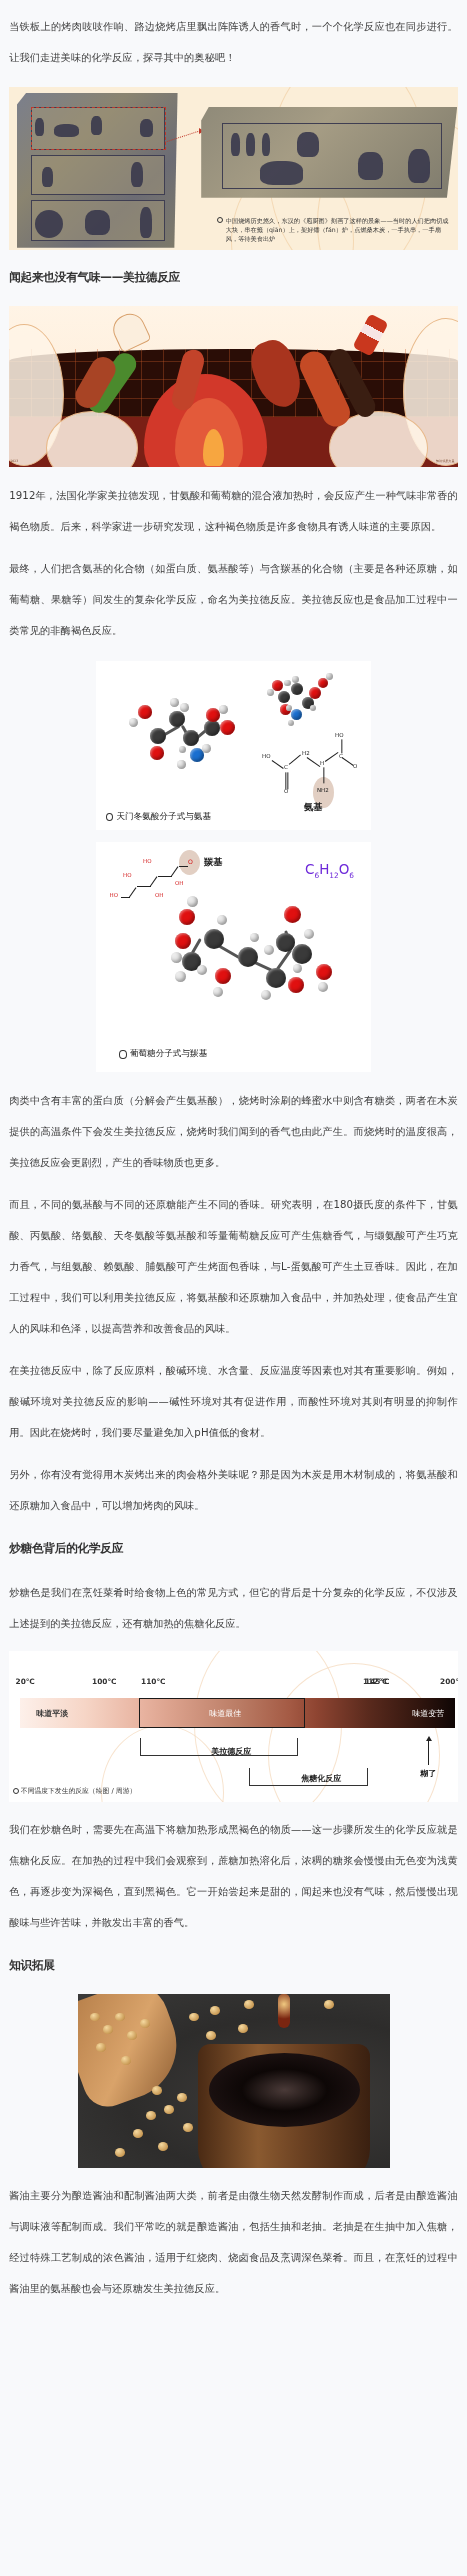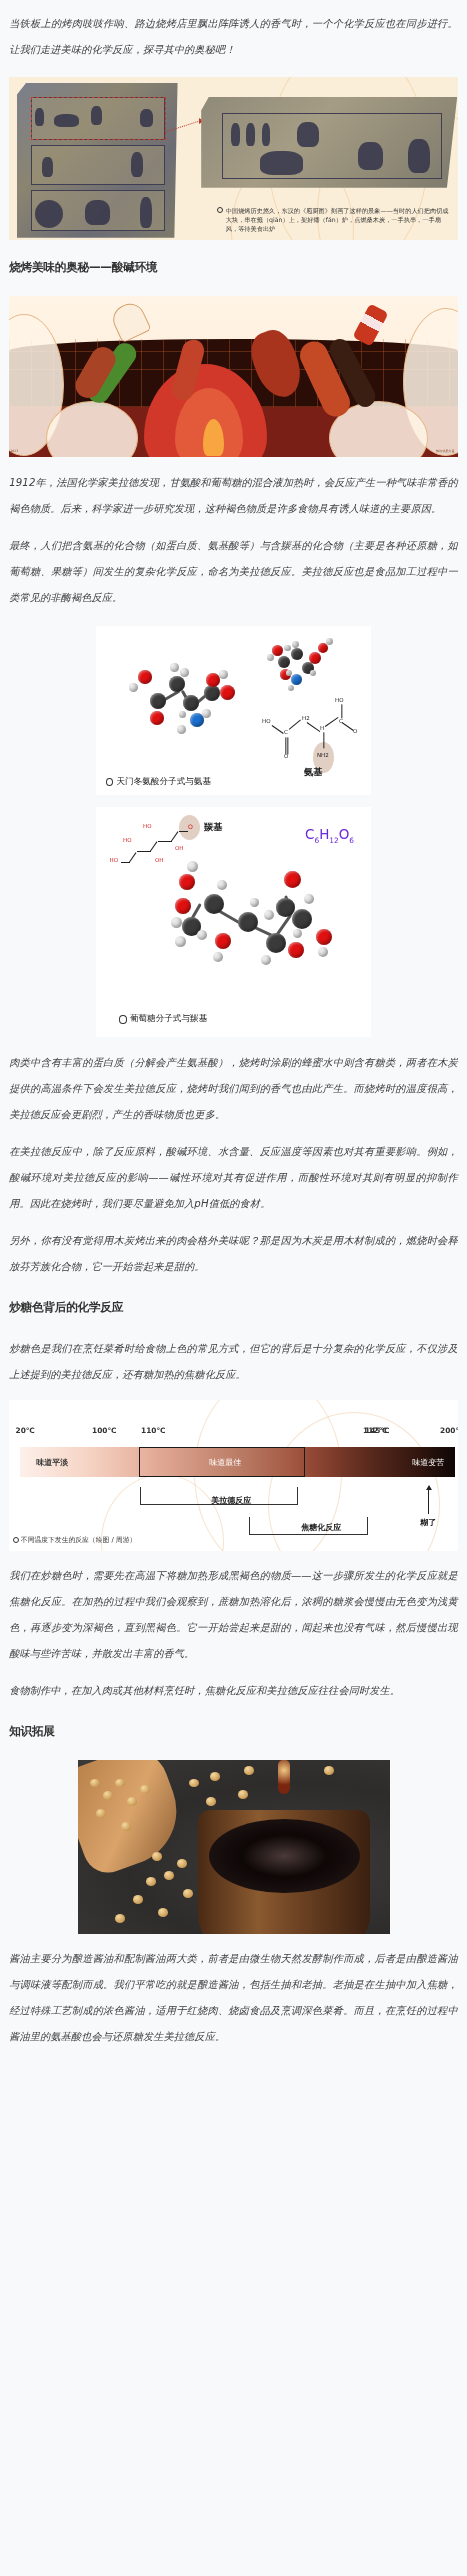--- a/index.html
+++ b/index.html
@@ -5,26 +5,25 @@
   * { box-sizing: border-box; margin: 0; padding: 0; }
   html, body { background: #f8f9fb; }
   body {
     width: 467px;
     font-family: "DejaVu Sans", "Liberation Sans", sans-serif;
     color: #3a3a3a;
   }
   .article { padding: 11px 9.2px 18.5px 9.2px; }
   .p {
     font-size: 10.2px;
-    line-height: 26px;
+    line-height: 31px;
     color: #3d3d3d;
     text-align: justify;
     margin-bottom: 11px;
     letter-spacing: 0.1px;
-    font-style: italic;
   }
   .h {
     font-size: 11.7px;
     font-weight: bold;
     color: #333;
     margin: 20px 0 21px 0;
     letter-spacing: -0.3px;
   }
   .figure { display: block; margin: 0 auto 12.3px auto; position: relative; overflow: hidden; }
 
@@ -234,21 +233,21 @@
         <span class="relief-fig" style="left:135px;top:28px;width:25px;height:28px;"></span>
         <span class="relief-fig" style="left:185px;top:25px;width:22px;height:34px;"></span>
       </div>
     </div>
     <div class="caption-relief">
       <span class="ring"></span>
       <span>中国烧烤历史悠久，东汉的《庖厨图》刻画了这样的景象——当时的人们把肉切成大块，串在籤（qiān）上，架好燔（fán）炉，点燃桑木炭，一手执串，一手扇风，等待美食出炉</span>
     </div>
   </div>
 
-  <h2 class="h">烧烤美味的奥秘——酸碱环境</h2>
+  <h2 class="h">闻起来也没有气味——美拉德反应</h2>
 
   <div class="figure fig-bbq">
     <div class="bbq-grill"></div>
     <div class="bbq-lower"></div>
     <span class="smoke" style="left:-25px;top:18.5px;width:80px;height:142px;"></span>
     <span class="smoke" style="left:394px;top:12.3px;width:86px;height:148px;"></span>
     <span class="smoke" style="left:37px;top:105px;width:92px;height:74px;"></span>
     <span class="smoke" style="left:320px;top:105px;width:99px;height:74px;"></span>
     <span class="flame" style="left:135px;top:68px;width:123px;height:105px;background:#d2382a;"></span>
     <span class="flame" style="left:166px;top:92px;width:68px;height:74px;background:#e35a3a;"></span>
@@ -390,22 +389,23 @@
       <span class="atom H" style="left:168px;top:103px;width:10px;height:10px;"></span>
       <span class="atom O" style="left:188px;top:64px;width:17px;height:17px;"></span>
     </div>
     <div class="mol-caption" style="left:23.4px;top:206px;">
       <span class="ring-icon"></span>
       <span>葡萄糖分子式与羰基</span>
     </div>
   </div>
 
   <p class="p" style="margin-top:11px;">肉类中含有丰富的蛋白质（分解会产生氨基酸），烧烤时涂刷的蜂蜜水中则含有糖类，两者在木炭提供的高温条件下会发生美拉德反应，烧烤时我们闻到的香气也由此产生。而烧烤时的温度很高，美拉德反应会更剧烈，产生的香味物质也更多。</p>
+  <p class="p">而且，不同的氨基酸与不同的还原糖能产生不同的香味。研究表明，在180摄氏度的条件下，甘氨酸、丙氨酸、络氨酸、天冬氨酸等氨基酸和等量葡萄糖反应可产生焦糖香气，与缬氨酸可产生巧克力香气，与组氨酸、赖氨酸、脯氨酸可产生烤面包香味，与L-蛋氨酸可产生土豆香味。因此，在加工过程中，我们可以利用美拉德反应，将氨基酸和还原糖加入食品中，并加热处理，使食品产生宜人的风味和色泽，以提高营养和改善食品的风味。</p>
   <p class="p">在美拉德反应中，除了反应原料，酸碱环境、水含量、反应温度等因素也对其有重要影响。例如，酸碱环境对美拉德反应的影响——碱性环境对其有促进作用，而酸性环境对其则有明显的抑制作用。因此在烧烤时，我们要尽量避免加入pH值低的食材。</p>
-  <p class="p">另外，你有没有觉得用木炭烤出来的肉会格外美味呢？那是因为木炭是用木材制成的，燃烧时会释放芬芳族化合物，它一开始尝起来是甜的。</p>
+  <p class="p">另外，你有没有觉得用木炭烤出来的肉会格外美味呢？那是因为木炭是用木材制成的，将氨基酸和还原糖加入食品中，可以增加烤肉的风味。</p>
 
   <h2 class="h">炒糖色背后的化学反应</h2>
 
   <p class="p">炒糖色是我们在烹饪菜肴时给食物上色的常见方式，但它的背后是十分复杂的化学反应，不仅涉及上述提到的美拉德反应，还有糖加热的焦糖化反应。</p>
 
   <div class="figure fig-temp">
     <span class="swirl" style="left:185px;top:-25px;width:148px;height:197px;"></span>
     <span class="swirl" style="left:259px;top:12.3px;width:172px;height:185px;"></span>
     <span class="swirl" style="left:92px;top:74px;width:123px;height:135px;"></span>
     <span class="temp-tick" style="left:16px;">20℃</span>
@@ -425,21 +425,20 @@
     <span class="bracket-label" style="left:312px;top:122px;">焦糖化反应</span>
     <span class="up-arrow" style="left:419px;top:89px;height:25px;"></span>
     <span class="bracket-label" style="left:419px;top:117px;">糊了</span>
     <div class="temp-caption">
       <span class="ring-icon"></span>
       <span>不同温度下发生的反应（绘图 / 周游）</span>
     </div>
   </div>
 
   <p class="p" style="margin-top:12.3px;">我们在炒糖色时，需要先在高温下将糖加热形成黑褐色的物质——这一步骤所发生的化学反应就是焦糖化反应。在加热的过程中我们会观察到，蔗糖加热溶化后，浓稠的糖浆会慢慢由无色变为浅黄色，再逐步变为深褐色，直到黑褐色。它一开始尝起来是甜的，闻起来也没有气味，然后慢慢出现酸味与些许苦味，并散发出丰富的香气。</p>
-  <p class="p">食物制作中，在加入肉或其他材料烹饪时，焦糖化反应和美拉德反应往往会同时发生。</p>
 
   <h2 class="h">知识拓展</h2>
 
   <div class="figure fig-soy">
     <div class="soy-scoop"></div>
     <span class="bean" style="left:12.3px;top:18.5px;"></span>
     <span class="bean" style="left:25px;top:31px;"></span>
     <span class="bean" style="left:37px;top:18.5px;"></span>
     <span class="bean" style="left:49px;top:37px;"></span>
     <span class="bean" style="left:62px;top:25px;"></span>

